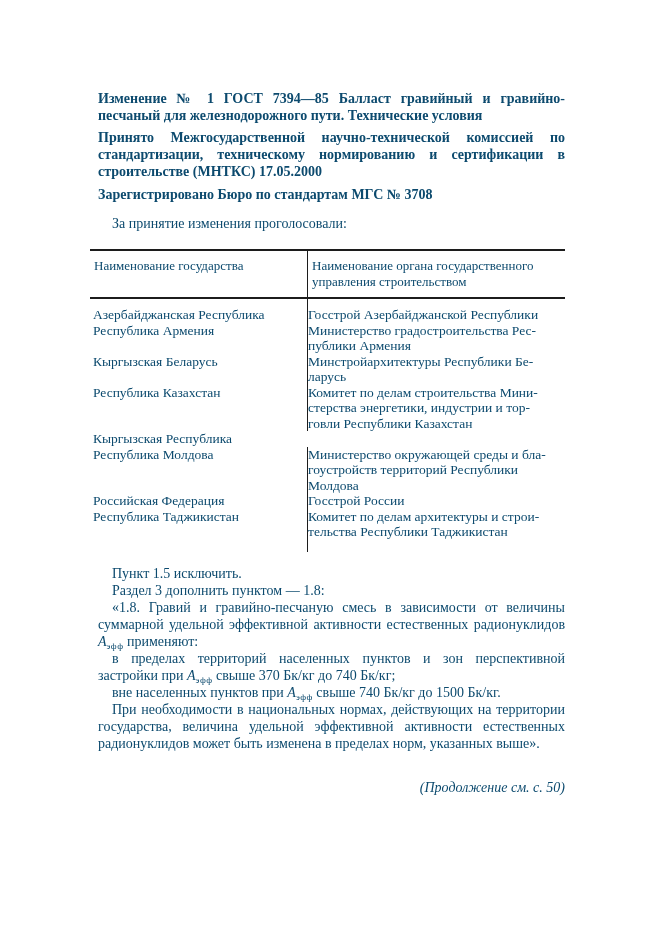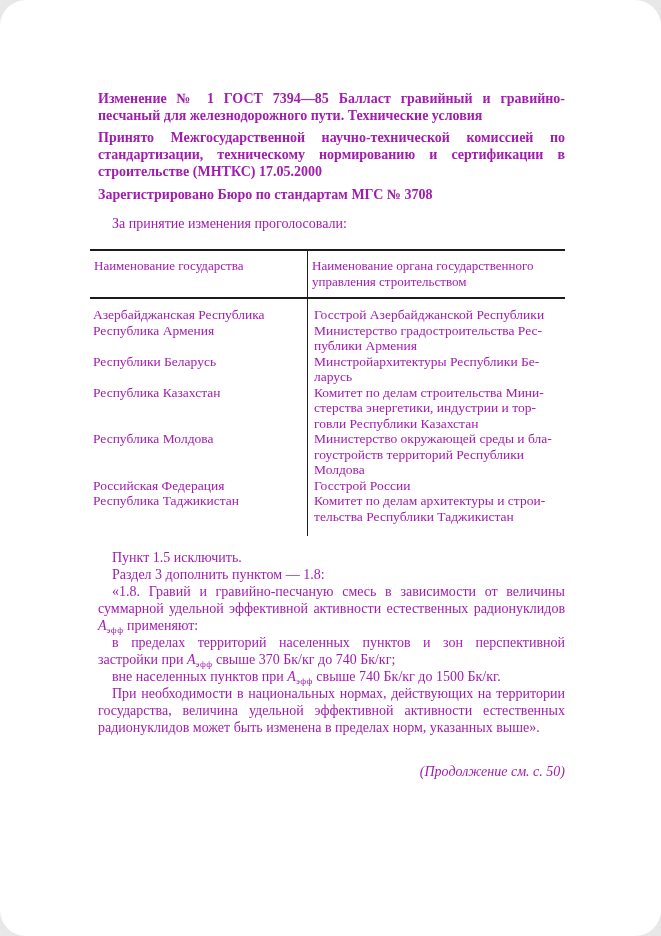--- a/index.html
+++ b/index.html
@@ -4,25 +4,24 @@
 <style>
   html, body { margin: 0; padding: 0; background: #e8e8e8; }
   .page {
     position: relative;
     width: 661px;
     height: 936px;
     margin: 0 auto;
     background: #ffffff;
     box-sizing: border-box;
     padding: 90px 96px 0 90px;
-    color: #a21caf;
+    color: #0c4a6e;
     font-family: "Liberation Serif", "DejaVu Serif", serif;
     font-size: 14px;
     line-height: 17px;
-    border-radius: 26px;
     -webkit-font-smoothing: antialiased;
   }
   p { margin: 0; }
   .txt { margin-left: 8px; text-align: justify; }
   .bold { font-weight: bold; }
   .doc-title { margin-bottom: 5px; }
   .doc-accepted { margin-bottom: 6px; }
   .doc-registered { margin-bottom: 12px; text-align: left; }
   .intro { text-indent: 14px; text-align: left; margin-bottom: 17px; }
 
@@ -50,21 +49,20 @@
   .trow {
     display: grid;
     grid-template-columns: 217px 258px;
   }
   .trow:first-child .td { padding-top: 8px; }
   .trow:last-child .td { padding-bottom: 12px; }
   .td { box-sizing: border-box; }
   .td-state { padding-left: 3px; padding-right: 8px; }
   .td-authority {
     border-left: 1.5px solid #1c1c1c;
-    padding-left: 6px;
     padding-right: 1px;
     white-space: pre-line;
   }
 
   .para { margin-left: 8px; text-indent: 14px; text-align: justify; }
   .math-var { font-style: italic; font-weight: normal; }
   .math-var sub {
     font-style: normal;
     font-size: 9px;
     line-height: 0;
@@ -101,31 +99,32 @@
         <div class="trow">
           <div class="td td-state">Азербайджанская Республика</div>
           <div class="td td-authority">Госстрой Азербайджанской Республики</div>
         </div>
         <div class="trow">
           <div class="td td-state">Республика Армения</div>
           <div class="td td-authority">Министерство градостроительства Рес-
 публики Армения</div>
         </div>
         <div class="trow">
-          <div class="td td-state">Республики Беларусь</div>
+          <div class="td td-state">Кыргызская Беларусь</div>
           <div class="td td-authority">Минстройархитектуры Республики Бе-
 ларусь</div>
         </div>
         <div class="trow">
           <div class="td td-state">Республика Казахстан</div>
           <div class="td td-authority">Комитет по делам строительства Мини-
 стерства энергетики, индустрии и тор-
 говли Республики Казахстан</div>
         </div>
         <div class="trow">
+          <div class="td td-state">Кыргызская Республика</div>
         </div>
         <div class="trow">
           <div class="td td-state">Республика Молдова</div>
           <div class="td td-authority">Министерство окружающей среды и бла-
 гоустройств территорий Республики
 Молдова</div>
         </div>
         <div class="trow">
           <div class="td td-state">Российская Федерация</div>
           <div class="td td-authority">Госстрой России</div>

